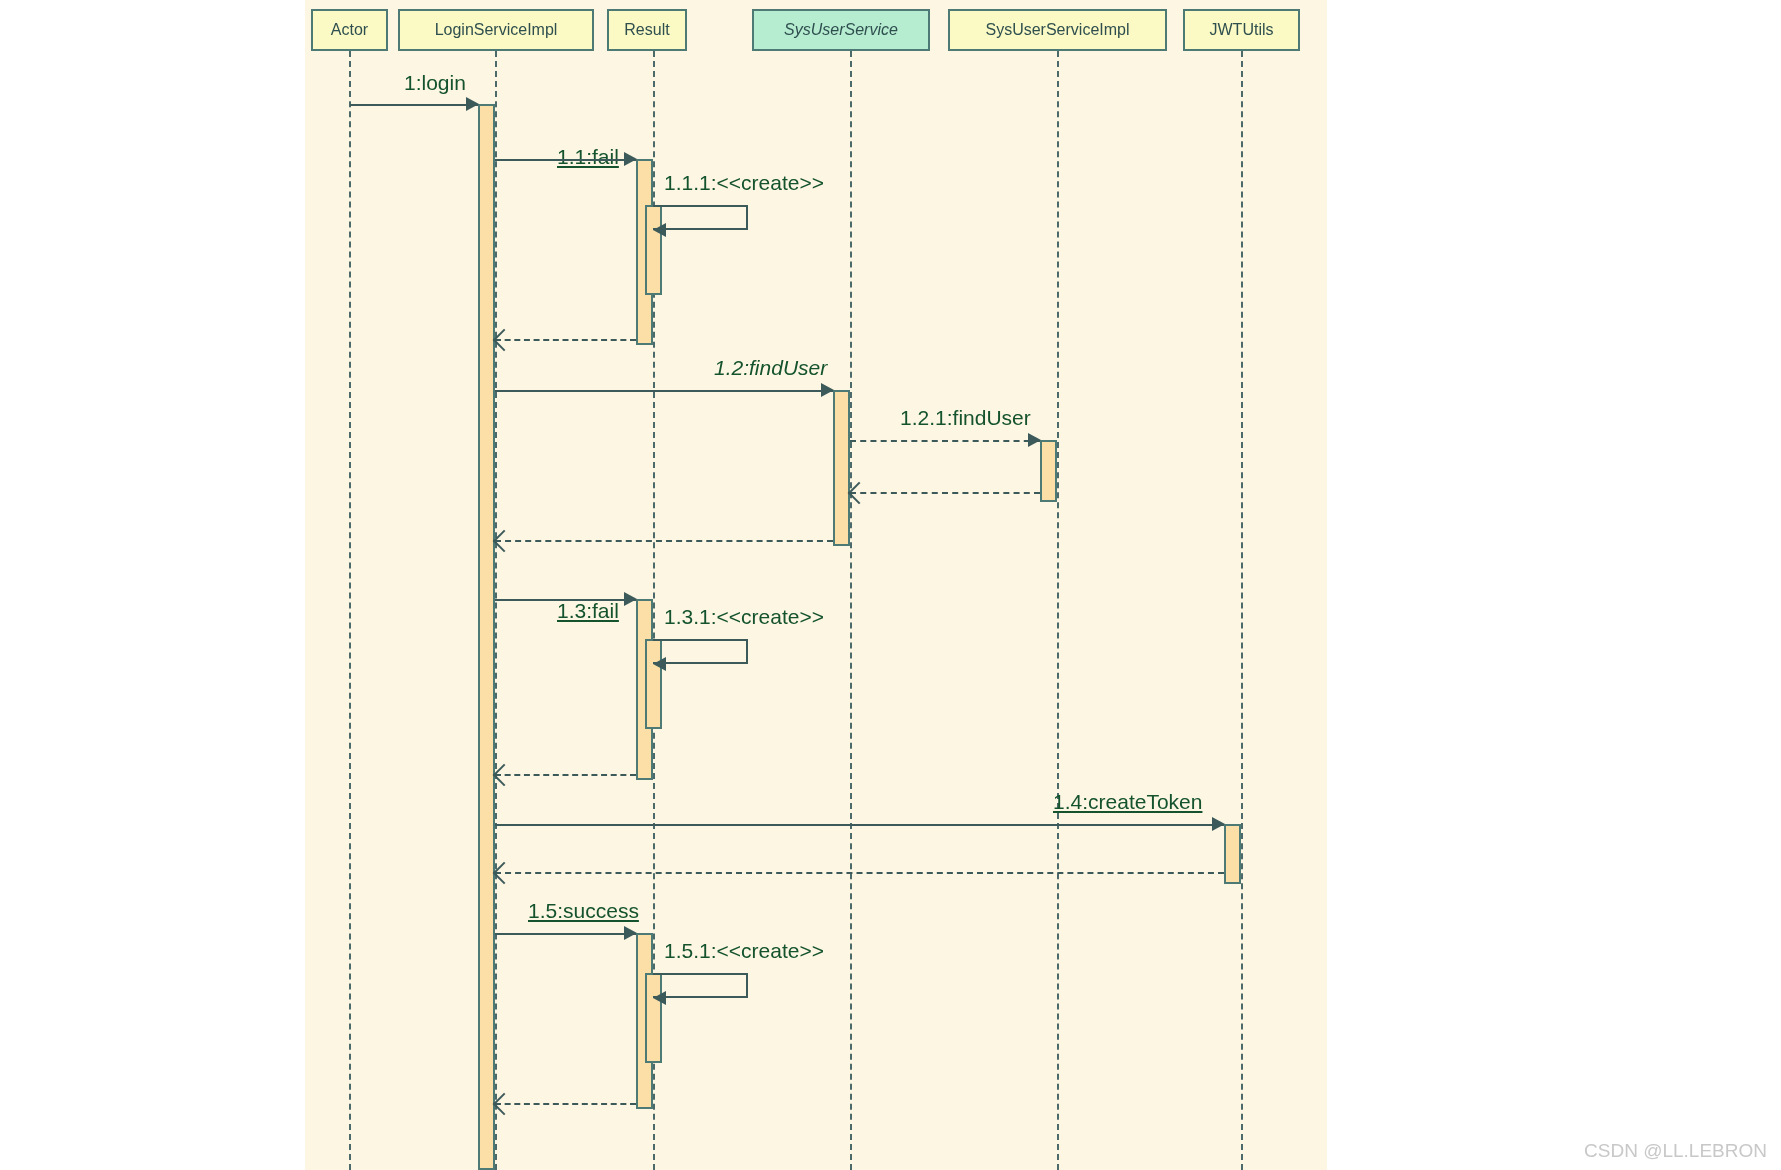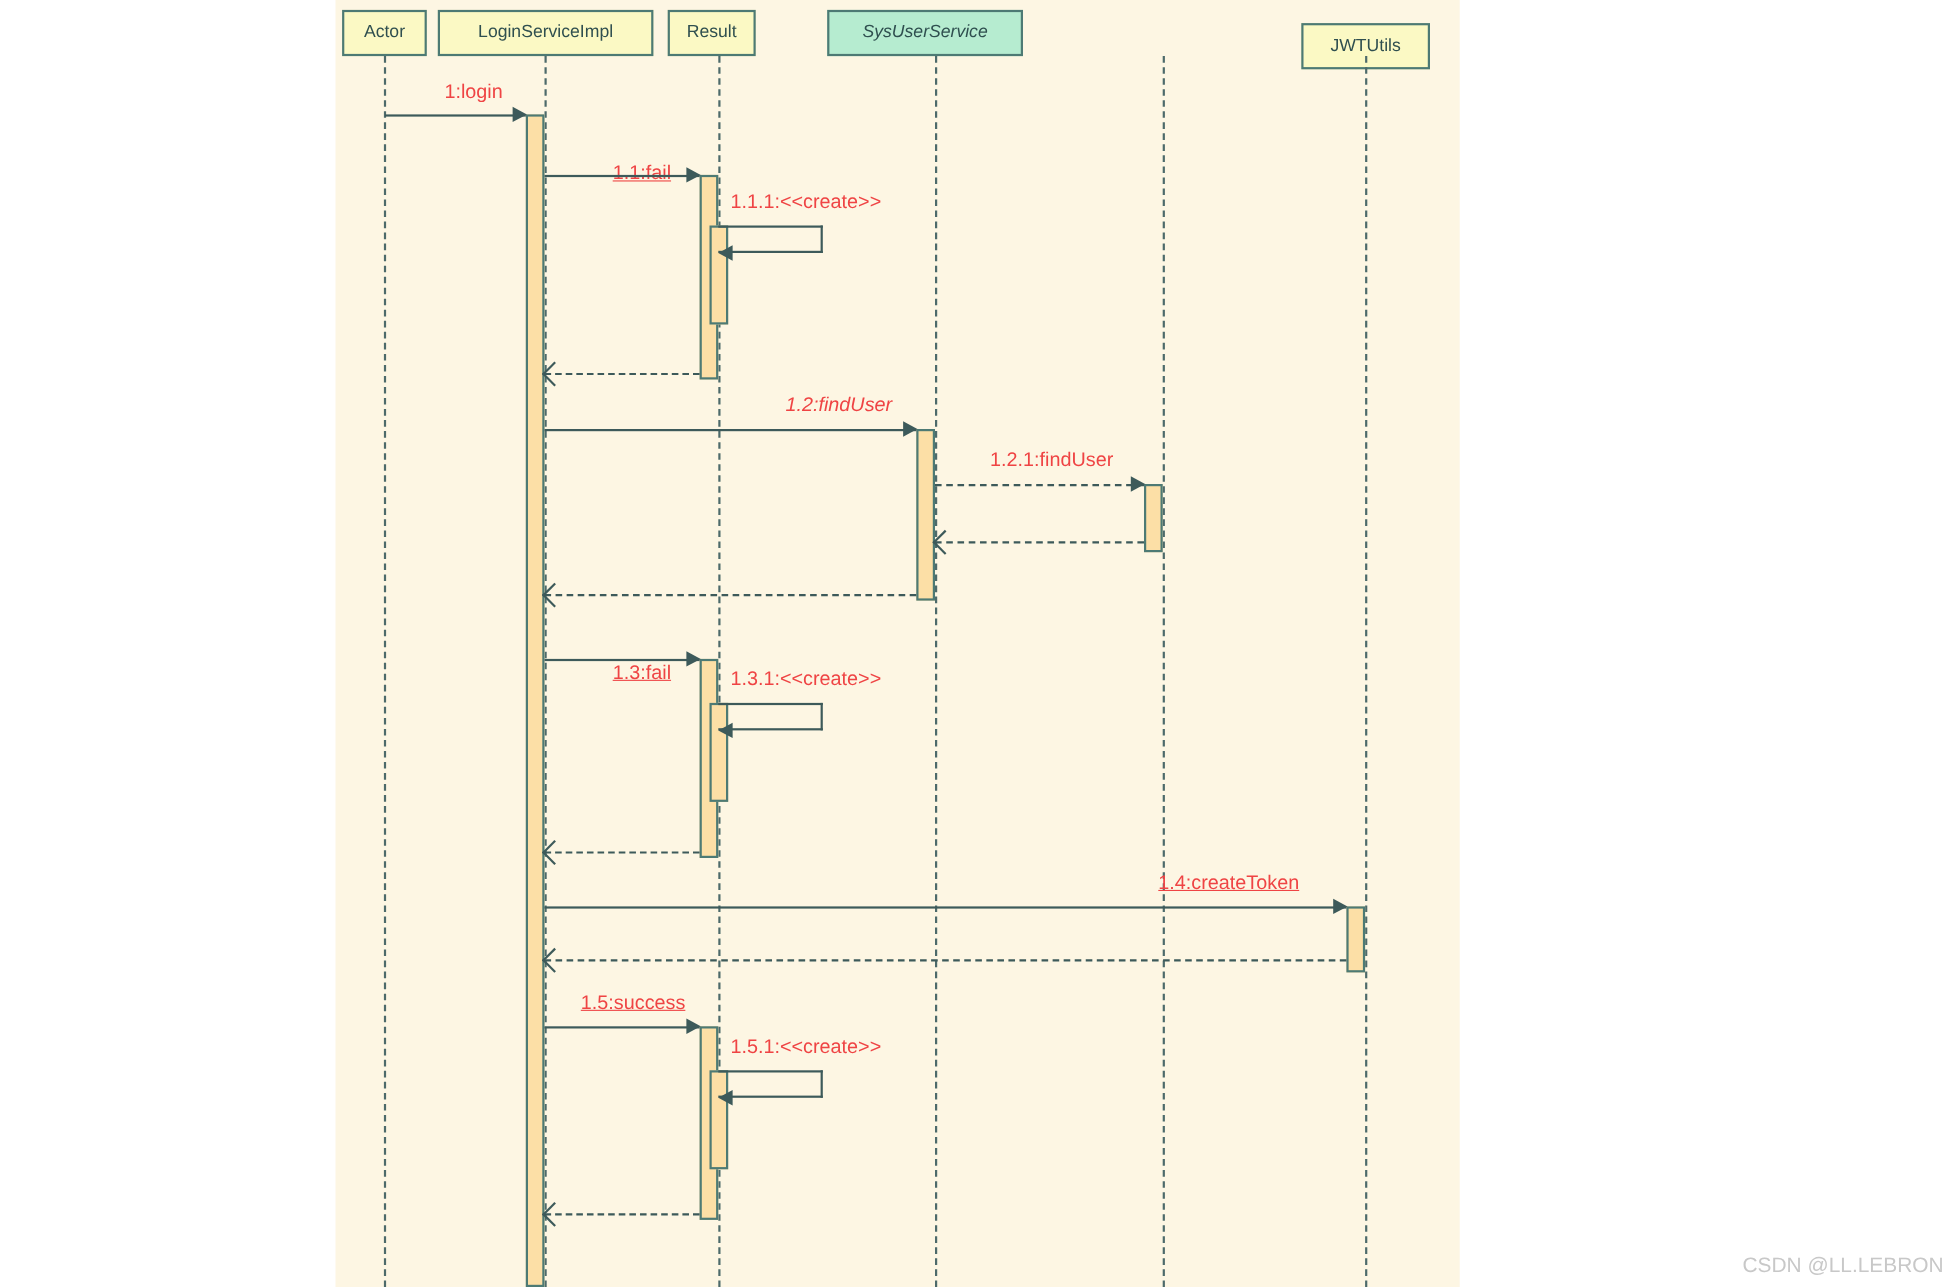--- a/index.html
+++ b/index.html
@@ -106,22 +106,22 @@
   .selfcall {
     position: absolute;
     box-sizing: border-box;
     border: 2px solid #3d5a5a;
     border-left: none;
   }
 
   
   .label {
     position: absolute;
-    color: #ef4444;
-    font-size: 18px;
+    color: #14532d;
+    font-size: 21px;
     white-space: nowrap;
     line-height: 22px;
   }
   .label.underline {
     text-decoration: underline;
   }
   .label.italic {
     font-style: italic;
   }
 
@@ -151,22 +151,25 @@
   </div>
 
   <div class="participant" style="left:607px; width:80px;">
     <span>Result</span>
   </div>
 
   <div class="participant iface" style="left:752px; width:178px;">
     <span>SysUserService</span>
   </div>
 
-
-  <div class="participant" style="left:1183px; width:117px;margin-top:12px;">
+  <div class="participant" style="left:948px; width:219px;">
+    <span>SysUserServiceImpl</span>
+  </div>
+
+  <div class="participant" style="left:1183px; width:117px;">
     <span>JWTUtils</span>
   </div>
 
   <div class="lifeline" style="left:349px;"></div>
   <div class="lifeline" style="left:495px;"></div>
   <div class="lifeline" style="left:653px;"></div>
   <div class="lifeline" style="left:850px;"></div>
   <div class="lifeline" style="left:1057px;"></div>
   <div class="lifeline" style="left:1241px;"></div>
 

